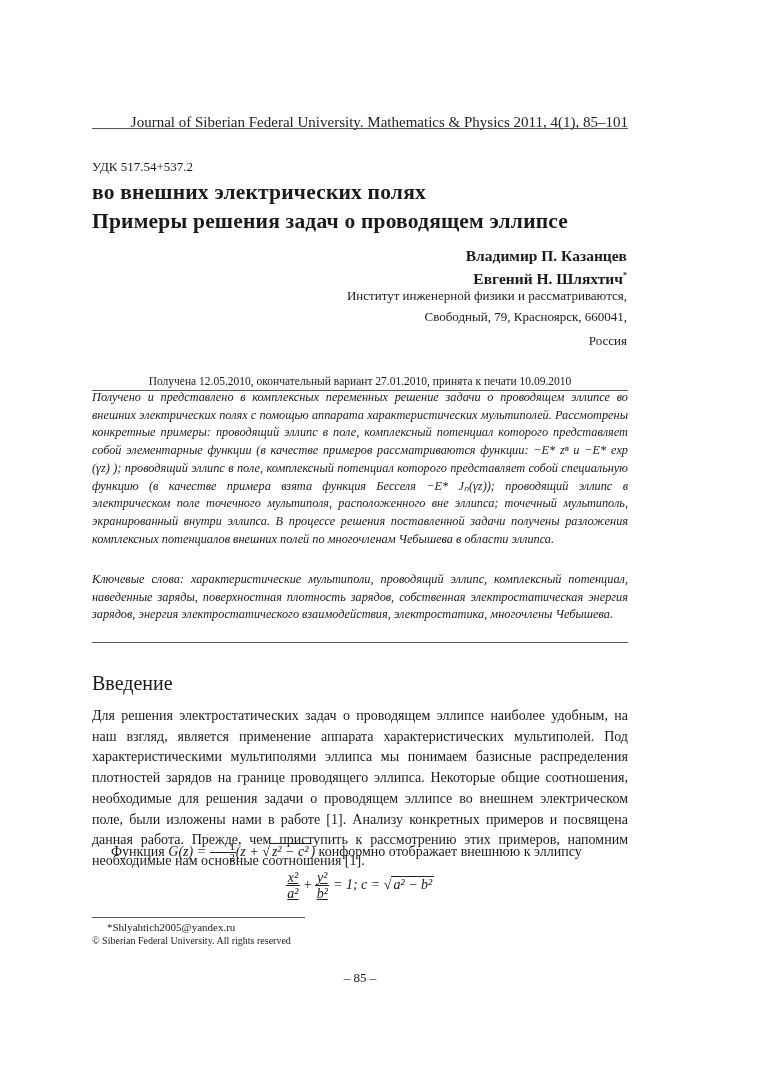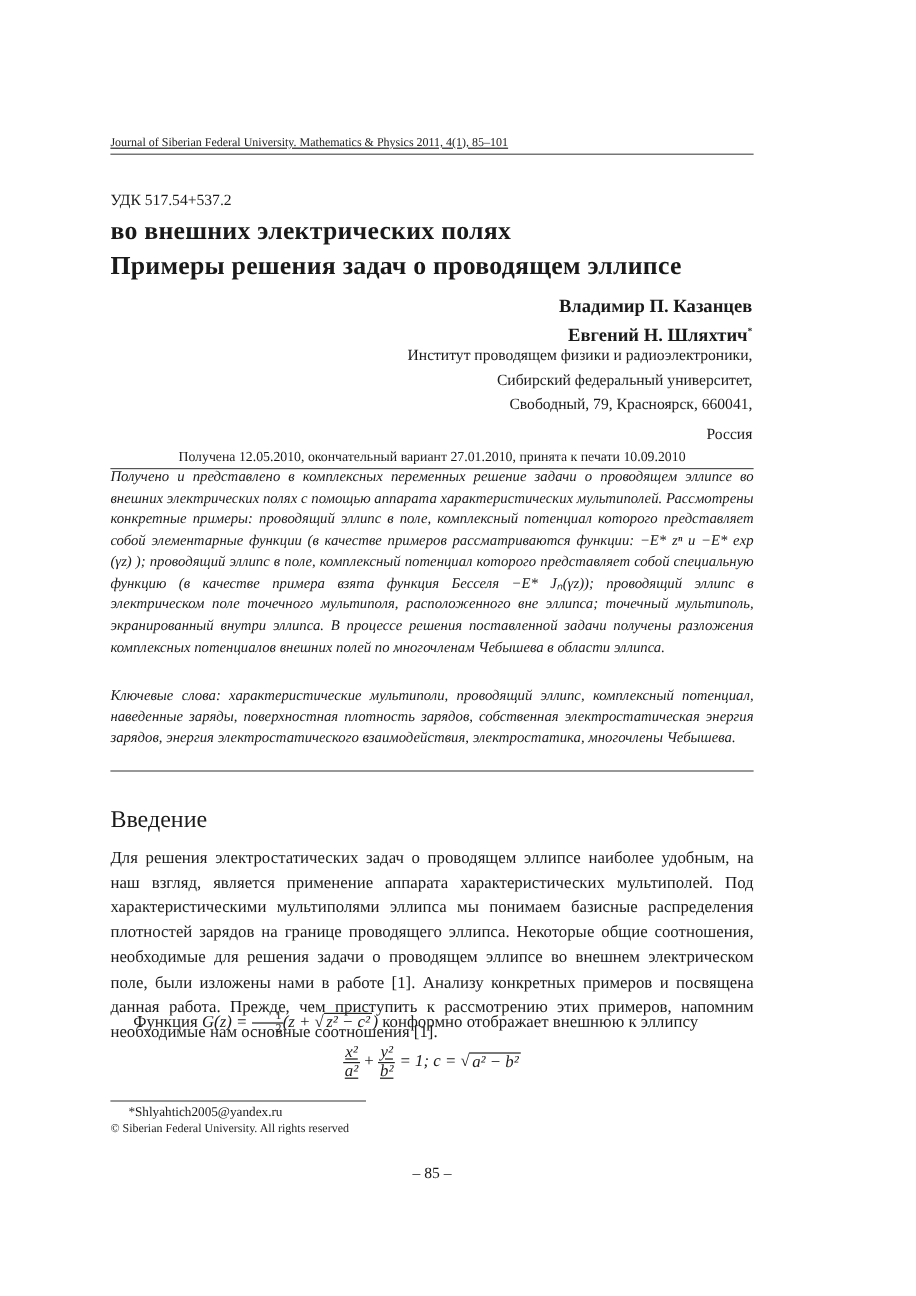--- a/index.html
+++ b/index.html
@@ -4,22 +4,22 @@
 <style>
   html, body { margin: 0; padding: 0; background: #ffffff; }
   body {
     width: 763px; height: 1080px; position: relative; overflow: hidden;
     font-family: "DejaVu Serif", "Liberation Serif", serif;
     color: #1a1a1a;
   }
   .abs { position: absolute; }
   .rule { position: absolute; height: 0; border-top: 1px solid #555; }
   .running-head {
-    left: 92px; width: 536px; top: 114px; text-align: left;
-    font-family: "Liberation Serif", serif; font-size: 10px; color: #222; text-decoration: underline;
+    left: 92px; width: 536px; top: 114px; text-align: right;
+    font-family: "Liberation Serif", serif; font-size: 15px; color: #222;
   }
   .udk { left: 92px; top: 159px; font-family: "Liberation Serif", serif; font-size: 13px; }
   .title {
     left: 92px; top: 178px; font-family: "Liberation Serif", serif;
     font-size: 21.5px; font-weight: bold; line-height: 29px; letter-spacing: 0.2px;
   }
   .authors {
     right: 136px; top: 246px; text-align: right;
     font-family: "Liberation Serif", serif; font-size: 15.5px; font-weight: bold; line-height: 20px;
   }
@@ -91,22 +91,21 @@
   <div>во внешних электрических полях</div>
   <div>Примеры решения задач о проводящем эллипсе</div>
 </div>
 
 <div class="abs authors">
   <div><span>Владимир П. Казанцев</span></div>
   <div><span>Евгений Н. Шляхтич</span><sup>*</sup></div>
 </div>
 
 <div class="abs affil">
-  <div>Институт проводящем физики и радиоэлектроники,</div>
-  <div>Сибирский федеральный университет,</div>
+  <div>Институт инженерной физики и рассматриваются,</div>
   <div>Свободный, 79, Красноярск, 660041,</div>
   <div class="country">Россия</div>
 </div>
 
 <div class="abs received">Получена 12.05.2010, окончательный вариант 27.01.2010, принята к печати 10.09.2010</div>
 <div class="rule" style="left:92px; width:536px; top:390px;"></div>
 
 <div class="abs abstract">Получено и представлено в комплексных переменных решение задачи о проводящем эллипсе во внешних электрических полях с помощью аппарата характеристических мультиполей. Рассмотрены конкретные примеры: проводящий эллипс в поле, комплексный потенциал которого представляет собой элементарные функции (в качестве примеров рассматриваются функции: −E* zⁿ и −E* exp (γz) ); проводящий эллипс в поле, комплексный потенциал которого представляет собой специальную функцию (в качестве примера взята функция Бесселя −E* Jₙ(γz)); проводящий эллипс в электрическом поле точечного мультиполя, расположенного вне эллипса; точечный мультиполь, экранированный внутри эллипса. В процессе решения поставленной задачи получены разложения комплексных потенциалов внешних полей по многочленам Чебышева в области эллипса.</div>
 <div class="abs keywords">Ключевые слова: характеристические мультиполи, проводящий эллипс, комплексный потенциал, наведенные заряды, поверхностная плотность зарядов, собственная электростатическая энергия зарядов, энергия электростатического взаимодействия, электростатика, многочлены Чебышева.</div>
 <div class="rule" style="left:92px; width:536px; top:642px;"></div>

